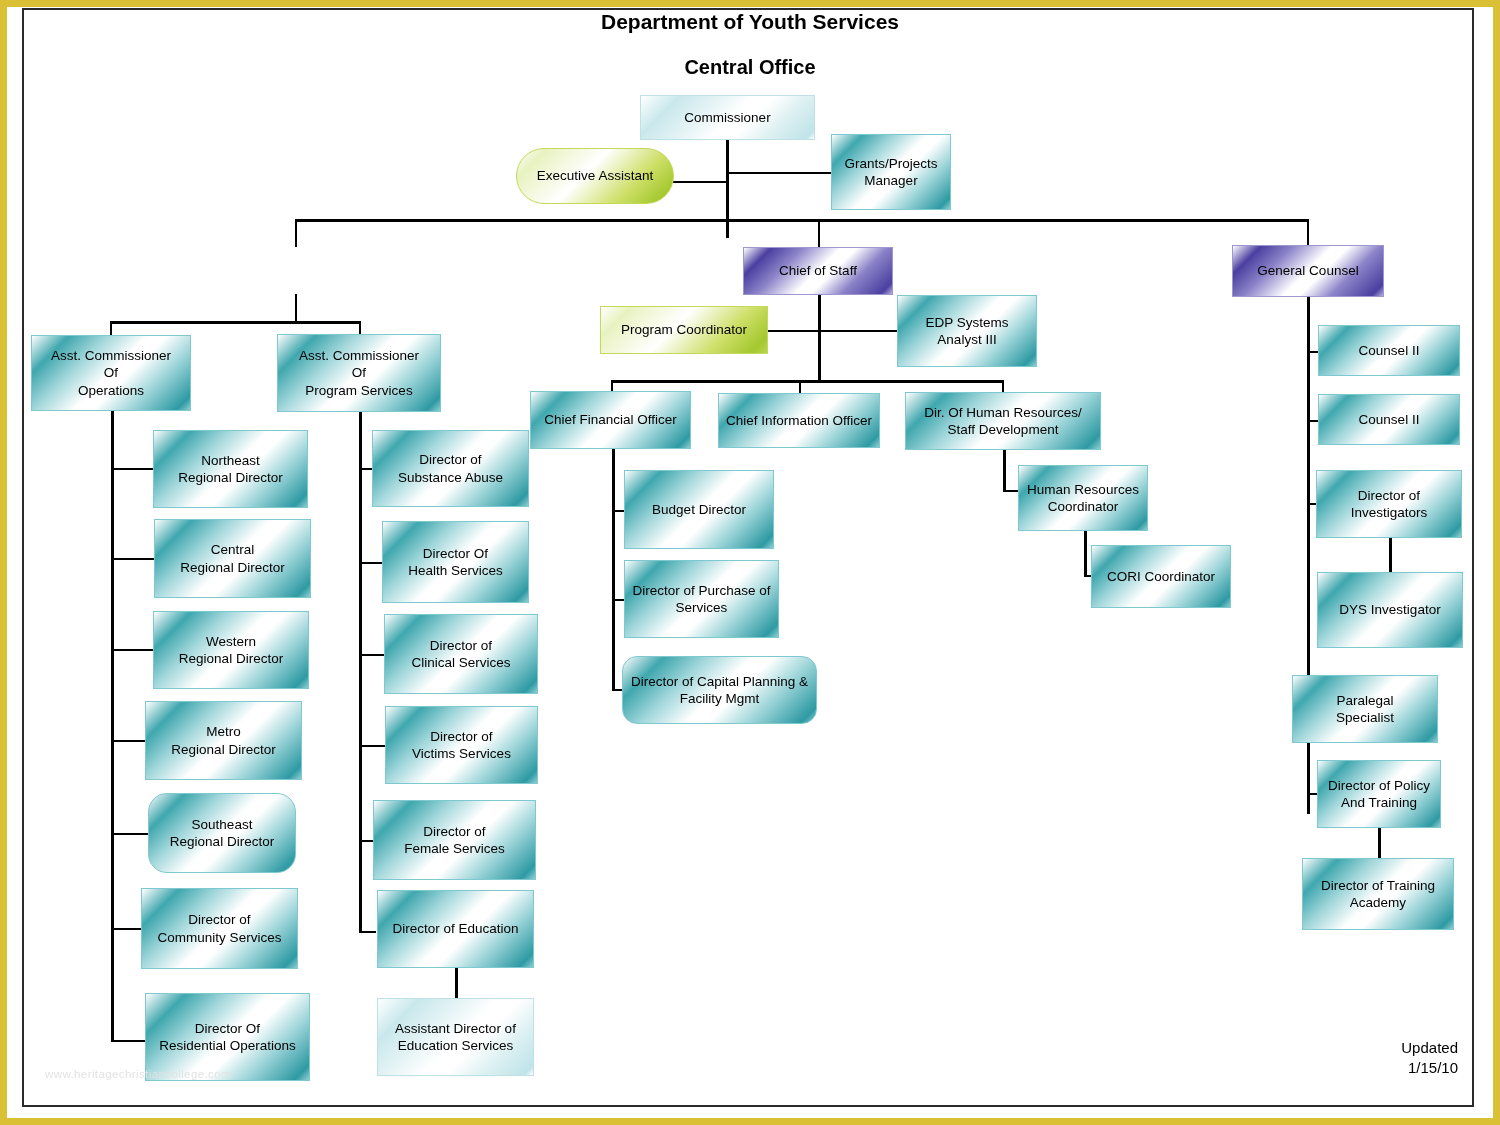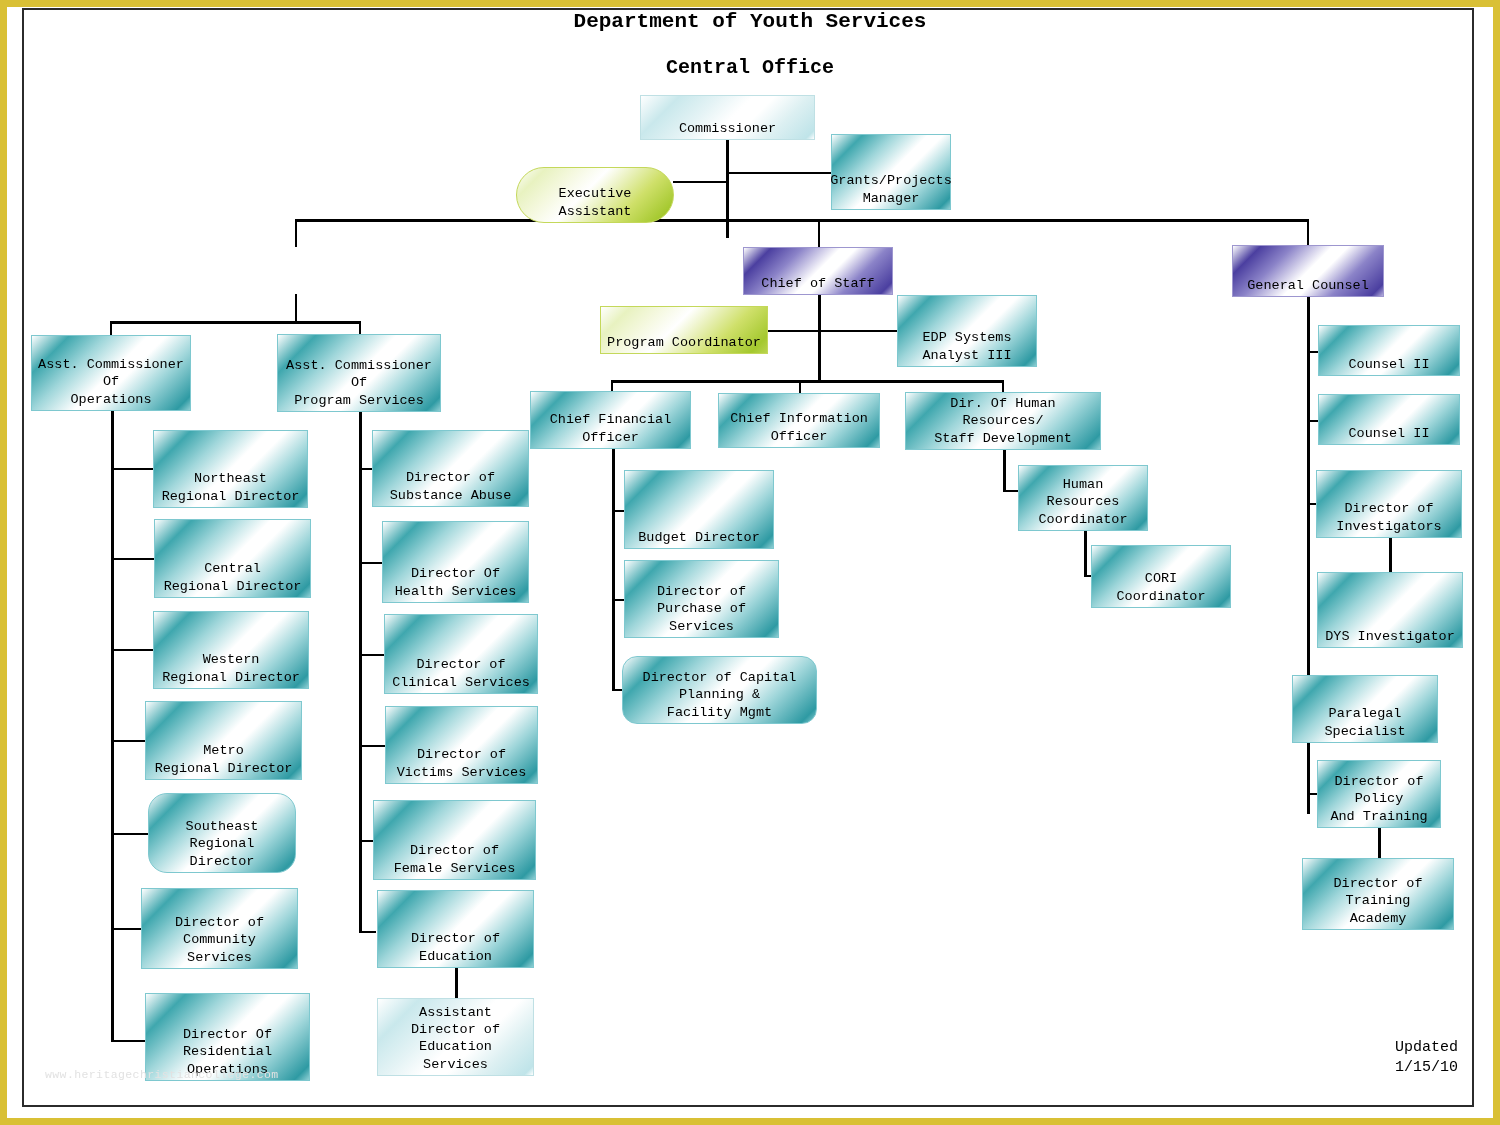--- a/index.html
+++ b/index.html
@@ -33,21 +33,21 @@
     left: 22px; top: 8px;
     width: 1452px; height: 1099px;
     border: 2px solid #2b2b2b;
     box-sizing: border-box;
     pointer-events: none;
     z-index: 39;
   }
   #canvas {
     position: absolute;
     left: 0; top: 0;
-    width: 1500px; height: 795px; font-family: Liberation Mono, monospace;
+    width: 1500px; height: 795px;
   }
 
   
   .title {
     position: absolute;
     text-align: center;
     font-weight: bold;
     color: #000;
     white-space: nowrap;
   }
@@ -69,21 +69,21 @@
   .line.v { width: 2px; }
   .line.h { height: 2px; }
   .line.thick-v { width: 3px; }
   .line.thick-h { height: 3px; }
 
   
   .node {
     position: absolute;
     box-sizing: border-box;
     display: flex;
-    align-items: flex-end;
+    align-items: center;
     justify-content: center;
     text-align: center;
     color: #000000;
     font-size: 13.5px;
     line-height: 1.28;
     padding: 2px 5px;
     z-index: 5;
     border: 1px solid #7ec8cf;
   }
   
@@ -231,21 +231,21 @@
     <div class="line h" style="left:1307px; top:793px; width:12px;"></div>
 
     <div class="line thick-v" style="left:1389px; top:538px; height:34px;"></div>
 
     <div class="line thick-v" style="left:1378px; top:828px; height:30px;"></div>
 
     <div class="node g-teal-light" style="left:640px; top:95px; width:175px; height:45px;">
       <span>Commissioner</span>
     </div>
 
-    <div class="node g-green" style="left:516px; top:167px; width:158px; height:56px;border-radius:28px;">
+    <div class="node g-green" style="left:516px; top:148px; width:158px; height:56px;border-radius:28px;">
       <span>Executive Assistant</span>
     </div>
     <div class="node g-teal" style="left:831px; top:134px; width:120px; height:76px; white-space:pre-line;">
       <span>Grants/Projects
 Manager</span>
     </div>
 
     <div class="node g-purple" style="left:743px; top:247px; width:150px; height:48px;">
       <span>Chief of Staff</span>
     </div>

